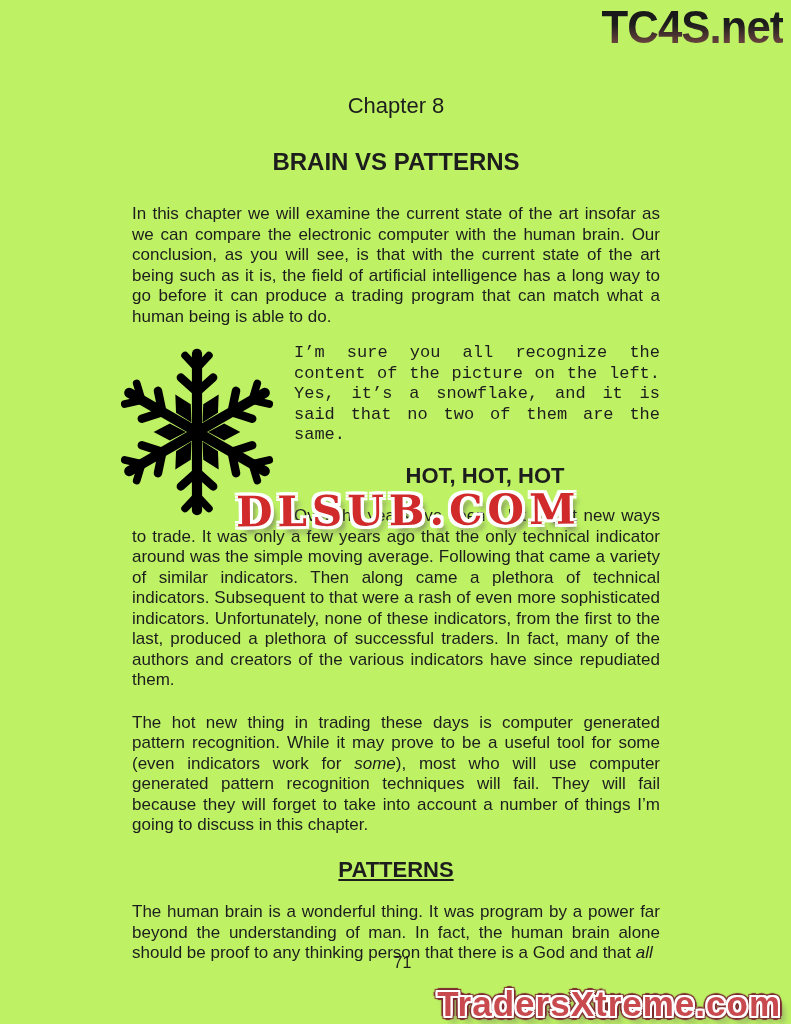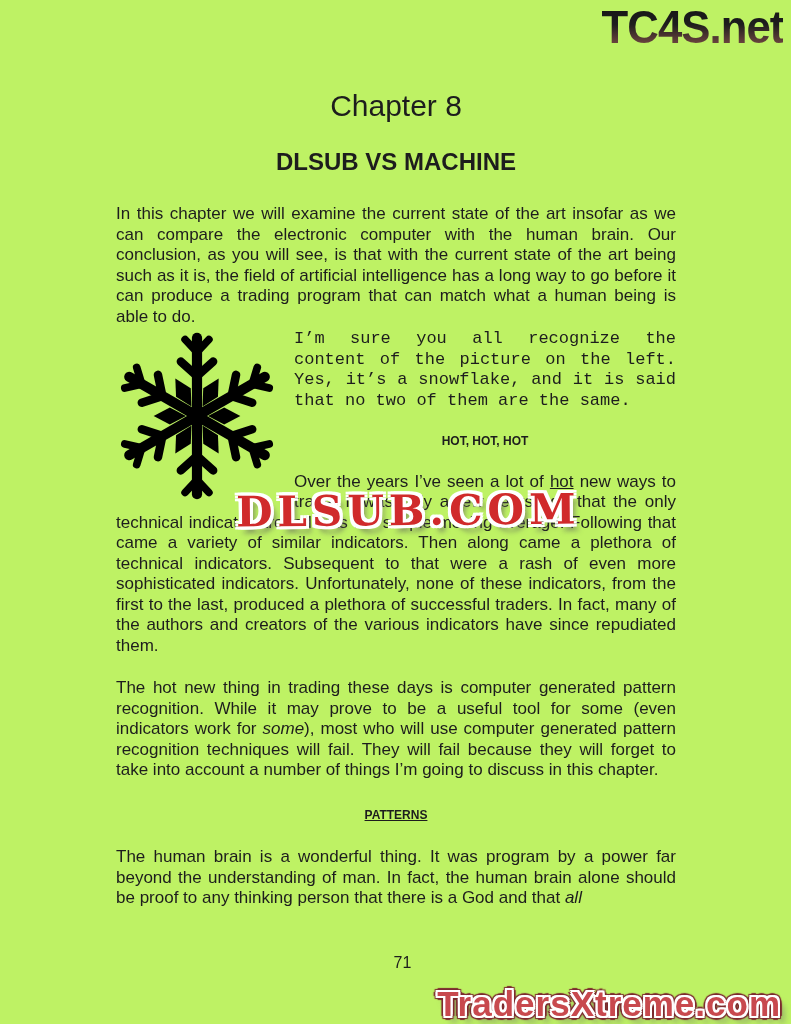--- a/index.html
+++ b/index.html
@@ -28,32 +28,32 @@
       color:transparent;
     }
   }
 
   .content {
     padding:0 115px 0 116px;
     font-size:17px; line-height:20.5px;
     text-align:justify;
   }
   .chapter-title {
-    font-size:30px; line-height:36px; font-weight:400;
+    font-size:22px; line-height:36px; font-weight:400;
     text-align:center; margin:88px 0 0 0;
   }
   .chapter-subtitle {
     font-size:24px; line-height:28px; font-weight:bold;
     text-align:center; margin:24px 0 0 0;
   }
-  p { margin:0; }
+  p { margin:16px; }
   .p1 { margin-top:28px; }
   .p2 { margin-top:2px;font-family:Liberation Mono, monospace; }
   .section-heading {
-    font-size:12px; font-weight:bold; line-height:20.5px;
+    font-size:22px; font-weight:bold; line-height:20.5px;
     text-align:center; margin:20px 0;
   }
   .section-heading.patterns { margin:24px 0 22px 0;text-decoration:underline; }
   .p4 { margin-top:22px; }
   .u { text-decoration:underline; }
   .i { font-style:italic; }
 
   
   .snowflake-box {
     float:left;
@@ -97,21 +97,21 @@
 </style>
 </head>
 <body>
 
 <div class="page">
 
   <div class="top-logo">TC4S.net</div>
 
   <div class="content">
     <div class="chapter-title">Chapter 8</div>
-    <div class="chapter-subtitle">DLSUB VS MACHINE</div>
+    <div class="chapter-subtitle">BRAIN VS PATTERNS</div>
 
     <p class="p1">In this chapter we will examine the current state of the art insofar as we can compare the electronic computer with the human brain.  Our conclusion, as you will see, is that with the current state of the art being such as it is, the field of artificial intelligence has a long way to go before it can produce a trading program that can match what a human being is able to do.</p>
 
     <div class="snowflake-box">
       <svg viewBox="-100 -104 200 208" aria-hidden="true">
         <g stroke="#000" fill="none" stroke-linecap="round">
           <g transform="rotate(0)">
             <line x1="0" y1="4" x2="0" y2="-92" stroke-width="12"></line>
             <path d="M-19,-64 L0,-47 L19,-64" stroke-width="10"></path>
             <path d="M-14,-90 L0,-75 L14,-90" stroke-width="9"></path>

